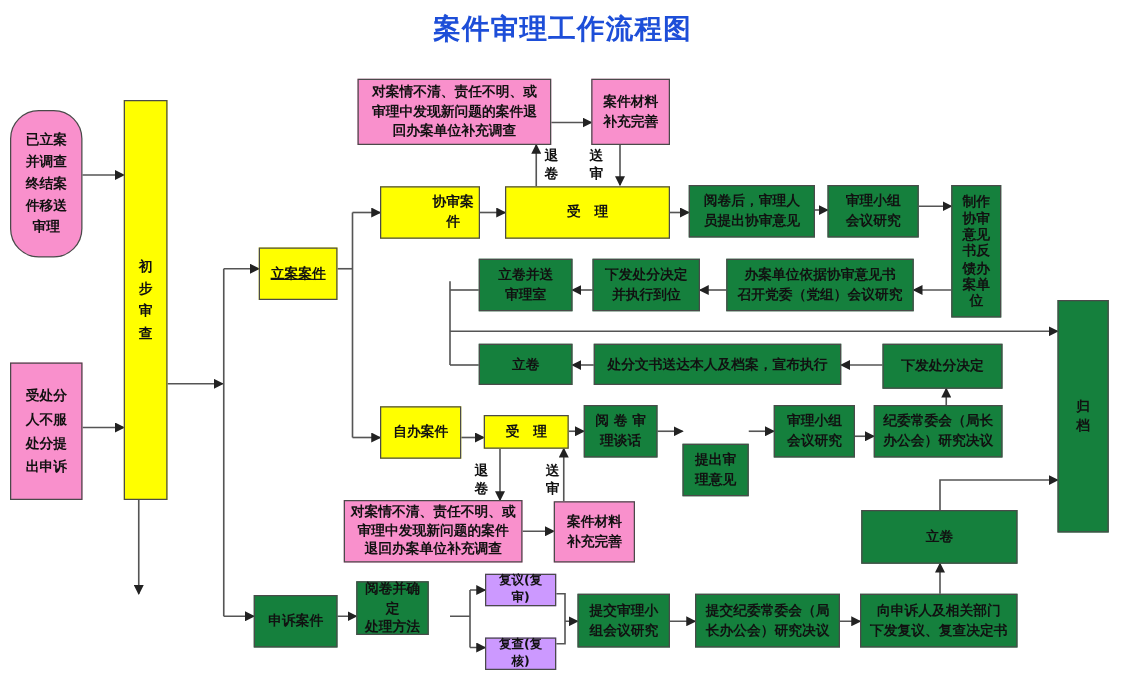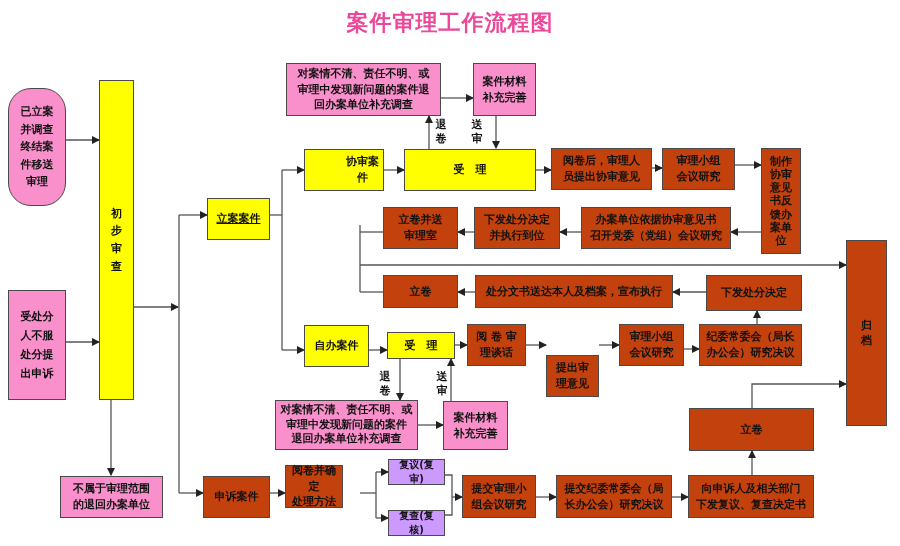--- a/index.html
+++ b/index.html
@@ -1,25 +1,25 @@
 <!DOCTYPE html>
 <html><head>
 <meta charset="utf-8">
 <style>
   html, body { margin: 0; padding: 0; background: #ffffff; }
   #canvas { position: relative; width: 900px; height: 546px; overflow: hidden; background: #fff;
     font-family: "DejaVu Sans", "Liberation Sans", sans-serif; }
   #title { position: absolute; left: 0; width: 900px; top: 8px; text-align: center;
-    font-family: "DejaVu Serif", "Liberation Serif", serif; font-size: 22px; font-weight: bold; color: #ec4899; letter-spacing: 1px; }
+    font-family: "DejaVu Serif", "Liberation Serif", serif; font-size: 22px; font-weight: bold; color: #1d4ed8; letter-spacing: 1px; }
   .box { position: absolute; box-sizing: border-box; border: 1.5px solid #4a4a4a;
     display: flex; align-items: center; justify-content: center; text-align: center;
     font-size: 11px; font-weight: bold; color: #111; line-height: 1.45; padding: 2px 3px; }
   .pink { background: #f990cc; }
   .yellow { background: #ffff00; }
-  .green { background: #c2410c; }
+  .green { background: #15803d; }
   .purple { background: #cc99ff; }
   .lbl { position: absolute; font-size: 11px; font-weight: bold; color: #111; line-height: 1.25; width: 14px; text-align: center; }
   svg#wires { position: absolute; left: 0; top: 0; }
 </style>
 </head>
 <body>
 
 <div id="canvas">
   <div id="title">案件审理工作流程图</div>
 
@@ -97,22 +97,20 @@
   <div class="box pink" style="left:8px;top:290px;width:58px;height:110px;white-space:pre-line;line-height:1.75;">受处分
 人不服
 处分提
 出申诉</div>
 
   <div class="box yellow" style="left:99px;top:80px;width:35px;height:320px;white-space:pre-line;line-height:1.6;">初
 步
 审
 查</div>
 
-  <div class="box pink" style="left:60px;top:476px;width:103px;height:42px;white-space:pre-line;">不属于审理范围
-的退回办案单位</div>
 
   <div class="box yellow" style="left:207px;top:198px;width:63px;height:42px;text-decoration:underline;">立案案件</div>
 
   <div class="box yellow" style="left:304px;top:149px;width:80px;height:42px;padding-left:40px;">协审案件</div>
   <div class="box yellow" style="left:404px;top:149px;width:132px;height:42px;">受　理</div>
   <div class="box pink" style="left:286px;top:63px;width:155px;height:53px;white-space:pre-line;line-height:1.4;">对案情不清、责任不明、或
 审理中发现新问题的案件退
 回办案单位补充调查</div>
   <div class="box pink" style="left:473px;top:63px;width:63px;height:53px;white-space:pre-line;">案件材料
 补充完善</div>

